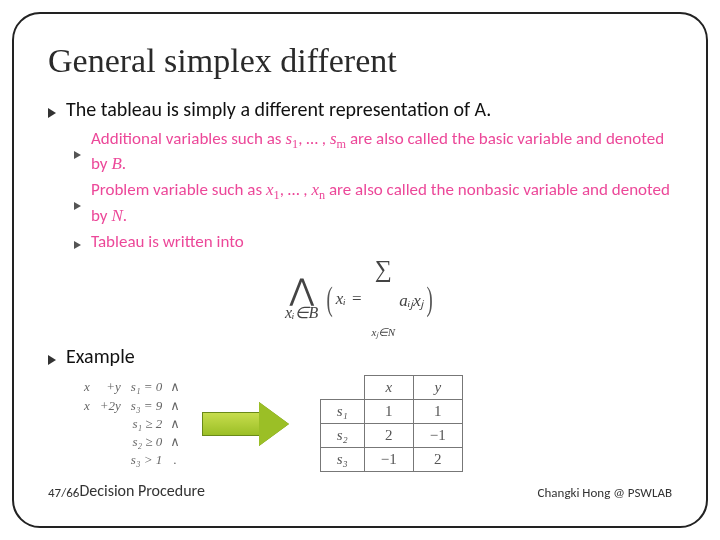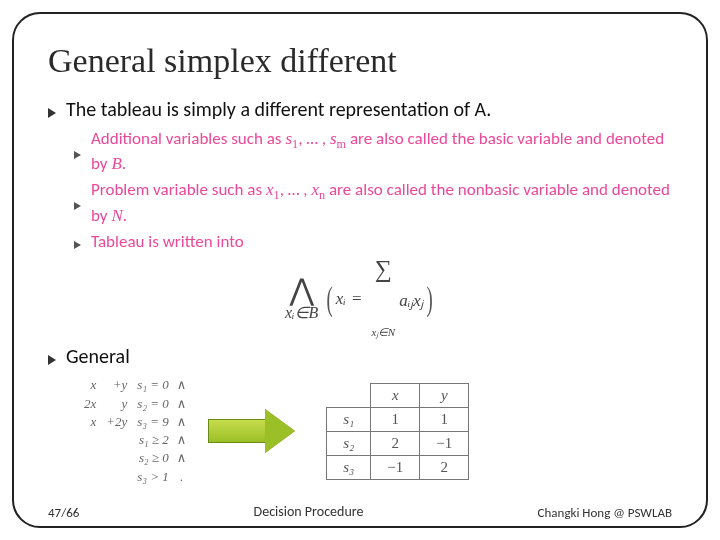--- a/index.html
+++ b/index.html
@@ -98,26 +98,26 @@
     border-collapse: collapse;
   }
   .matrix td, .matrix th {
     border: 1px solid #777;
     padding: 3px 16px;
     text-align: center;
     font-weight: normal;
   }
   .matrix .corner { border-top:none; border-left:none; }
   .footer {
-    position: absolute; left: 34px; right: 34px; bottom: 6px;
+    position: absolute; left: 34px; right: 34px; bottom: 26px;
     display:flex; justify-content:space-between; align-items:flex-end;
     font-family: Calibri, Arial, sans-serif;
     font-size: 13px; color: #333;
   }
-  .footer .mid { flex:1; text-align:center; font-size:14px; }
+  .footer .mid { flex:1; font-size:16px; }
 </style>
 </head>
 <body>
 
 <div class="frame">
 
   <h1 class="title">General simplex different</h1>
 
   <div class="b1">
     <span class="tri"></span>
@@ -158,39 +158,33 @@
           <span class="sigsub mi">xⱼ∈N</span>
         </span>
         <span class="mi">aᵢⱼxⱼ</span>
       </span>
       <span class="paren">)</span>
     </div>
   </div>
 
   <div class="b1" style="margin-top:4px;">
     <span class="tri"></span>
-    <span class="lvl1">General</span>
+    <span class="lvl1">Example</span>
   </div>
 
   <div class="example-row">
     <table class="eqlist">
       <tbody>
           <tr>
             <td class="mi">x</td>
             <td class="mi">+y</td>
             <td class="mi">s₁ = 0</td>
             <td class="op">∧</td>
           </tr>
       <tr>
-            <td class="mi">2x</td>
-            <td class="mi">y</td>
-            <td class="mi">s₂ = 0</td>
-            <td class="op">∧</td>
-          </tr>
-      <tr>
             <td class="mi">x</td>
             <td class="mi">+2y</td>
             <td class="mi">s₃ = 9</td>
             <td class="op">∧</td>
           </tr>
       <tr>
             <td></td>
             <td></td>
             <td class="mi">s₁ ≥ 2</td>
             <td class="op">∧</td>

